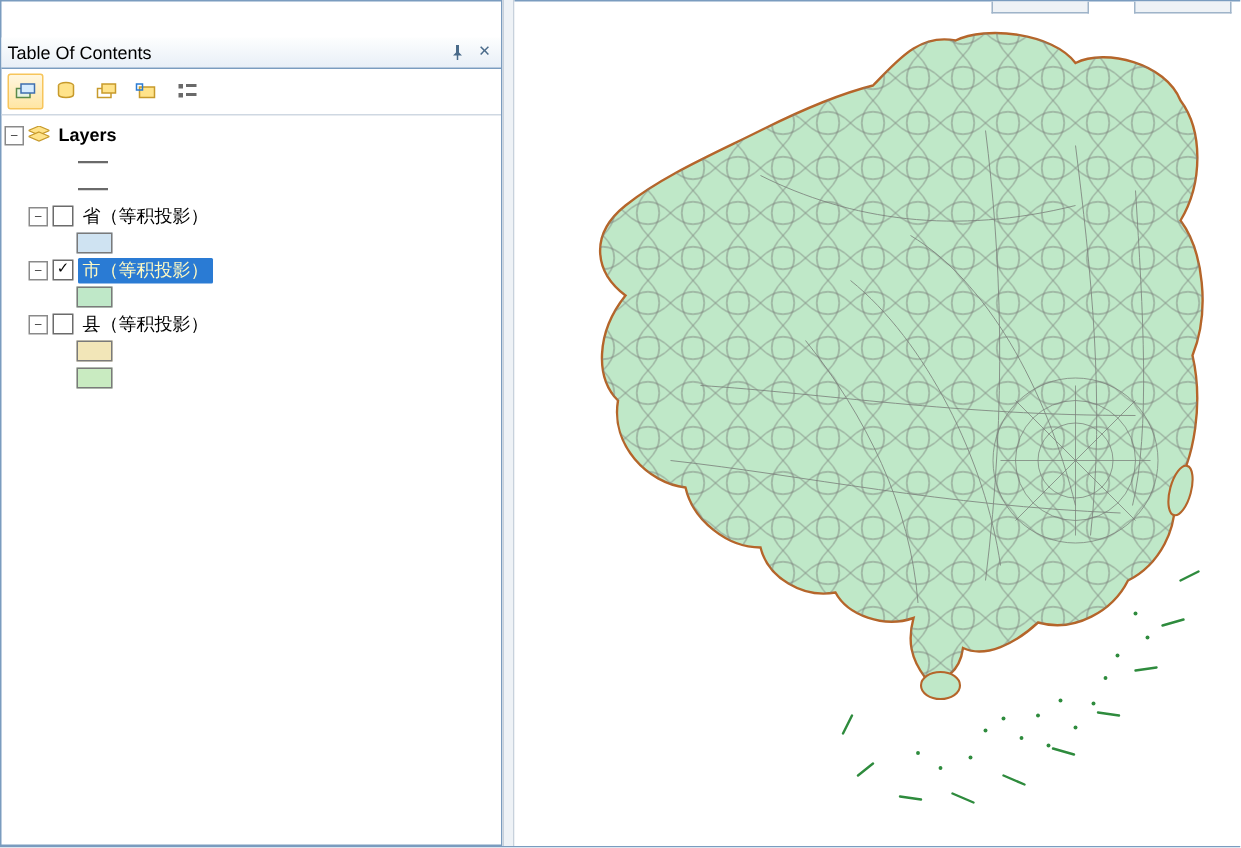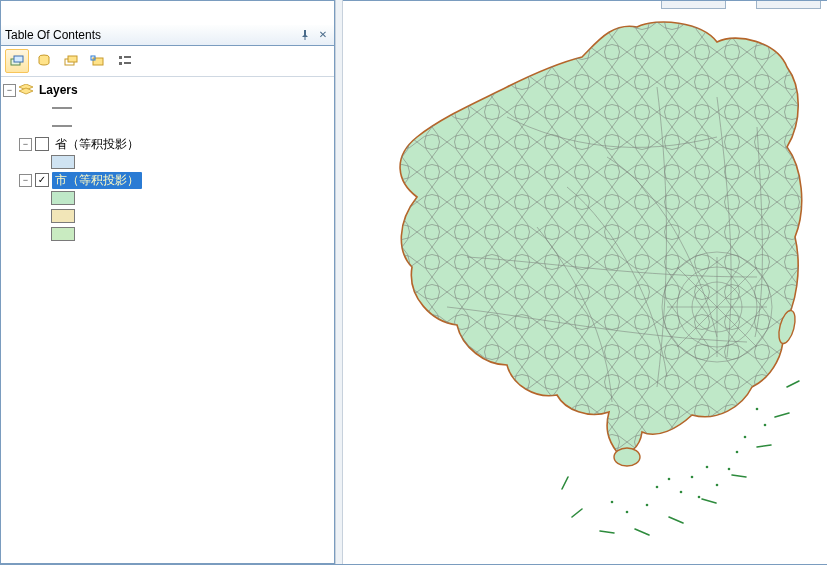--- a/index.html
+++ b/index.html
@@ -130,20 +130,26 @@
           <span class="lbl sel">市（等积投影）</span>
         </div>
         <div class="row">
           <span class="indent"></span>
           <span class="indent"></span>
           <span class="indent"></span>
           <span class="swatch" style="background:#bfe8c8"></span>
         </div>
         <div class="row">
           <span class="indent"></span>
+          <span class="exp"></span>
+          <span class="chk"></span>
+          <span class="lbl">县（等积投影）</span>
+        </div>
+        <div class="row">
+          <span class="indent"></span>
           <span class="indent"></span>
           <span class="indent"></span>
           <span class="swatch" style="background:#f2e6b8"></span>
         </div>
         <div class="row">
           <span class="indent"></span>
           <span class="indent"></span>
           <span class="indent"></span>
           <span class="swatch" style="background:#c9ebc1"></span>
         </div>

